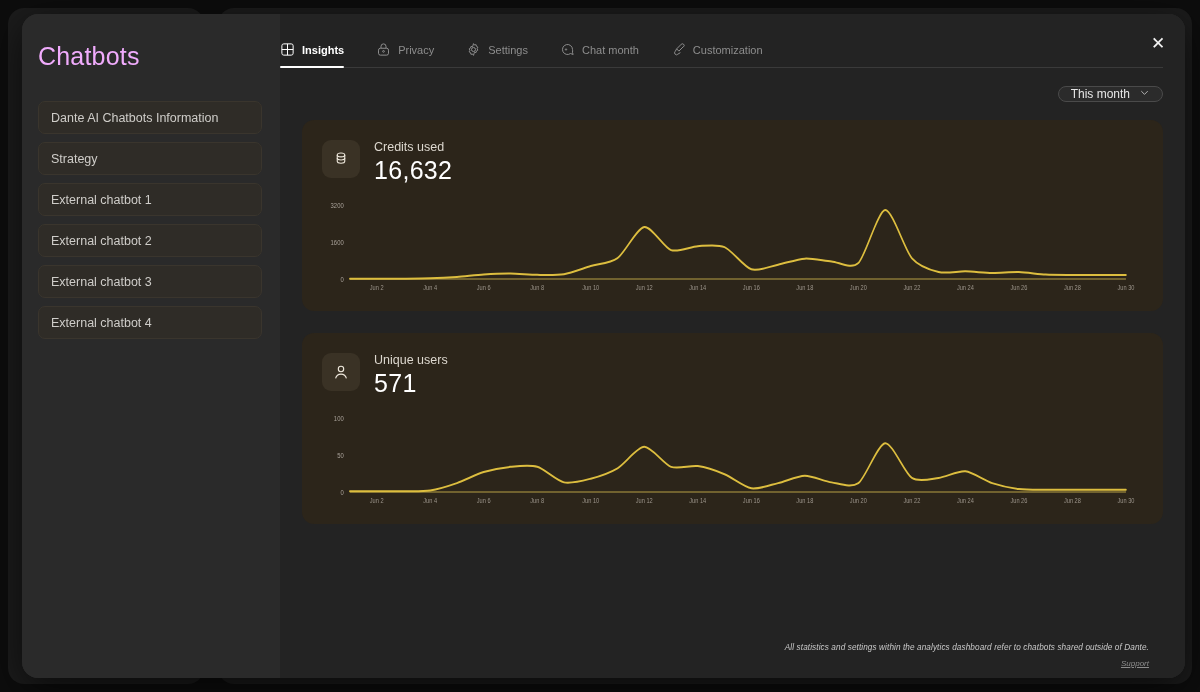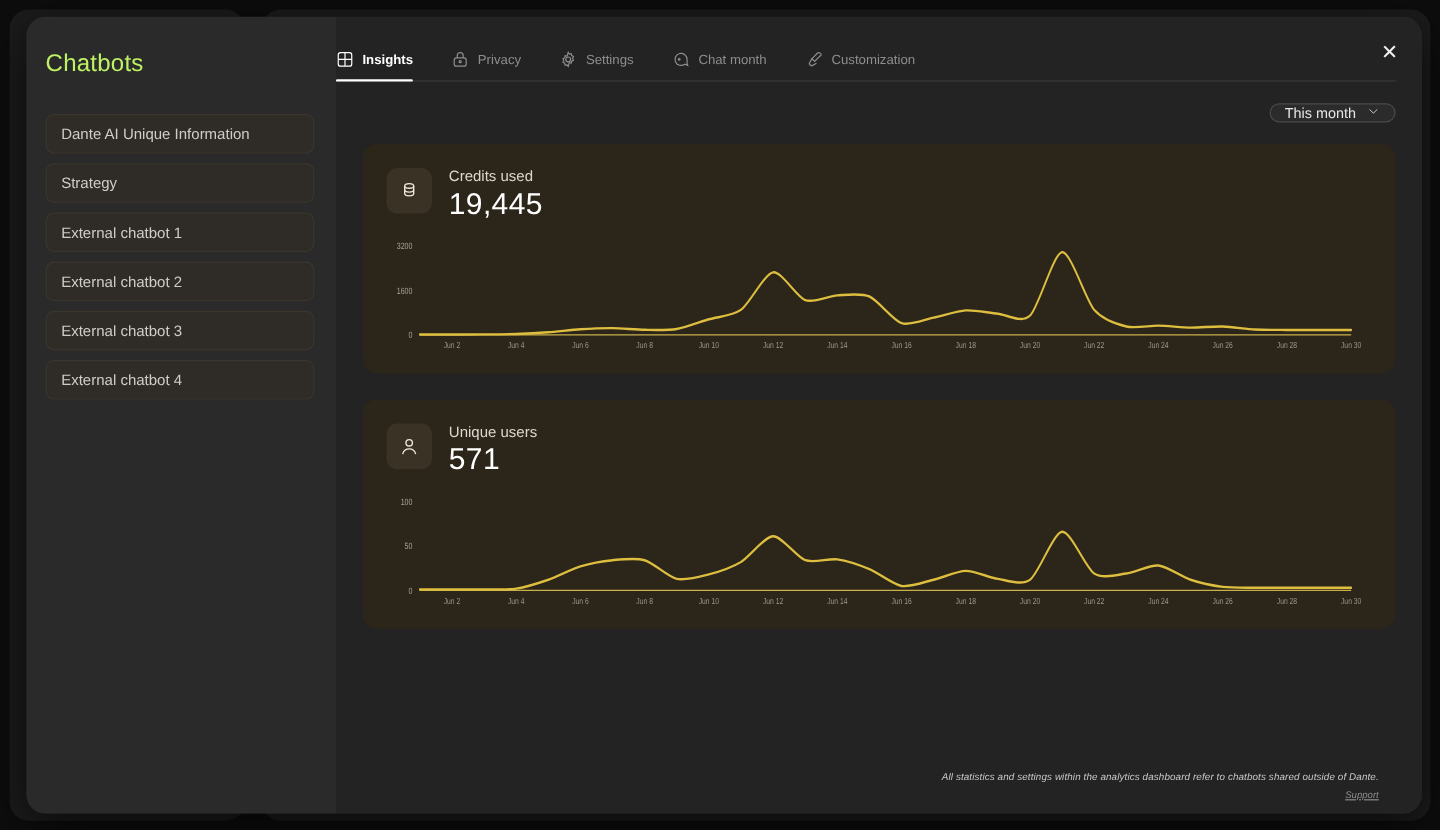--- a/index.html
+++ b/index.html
@@ -63,22 +63,22 @@
   }
 
   
   #sidebar {
     width: 258px;
     flex: 0 0 258px;
     background: #2a2a2a;
     padding: 28px 18px 0 16px;
   }
   #sidebar-title {
-    font-size: 20px;
-    color: #bef264;
+    font-size: 25px;
+    color: #f0abfc;
     font-weight: 400;
     letter-spacing: .2px;
     margin: 0 0 30px 0;
     padding-left: 0px;
   }
   .chatbot-list { display: flex; flex-direction: column; gap: 8px; }
   .chatbot-item {
     height: 33px;
     display: flex;
     align-items: center;
@@ -236,21 +236,21 @@
   <div class="bg-panel bg-panel-right"></div>
 
   <div id="modal">
 
     <button id="close-btn">✕</button>
 
     <aside id="sidebar">
       <h1 id="sidebar-title">Chatbots</h1>
       <div class="chatbot-list" id="chatbot-list">
           <div class="chatbot-item">
-            <span>Dante AI Unique Information</span>
+            <span>Dante AI Chatbots Information</span>
           </div>
           <div class="chatbot-item">
             <span>Strategy</span>
           </div>
           <div class="chatbot-item">
             <span>External chatbot 1</span>
           </div>
           <div class="chatbot-item">
             <span>External chatbot 2</span>
           </div>
@@ -331,21 +331,21 @@
             <div class="card-head">
               <div class="card-icon">
                 <svg viewBox="0 0 24 24">
                   <ellipse cx="12" cy="6.6" rx="5" ry="2.6"></ellipse>
                   <path d="M7 6.6v4.2c0 1.45 2.24 2.6 5 2.6s5-1.15 5-2.6V6.6"></path>
                   <path d="M7 10.8v4.2c0 1.45 2.24 2.6 5 2.6s5-1.15 5-2.6v-4.2"></path>
                 </svg>
               </div>
               <div>
                 <div class="card-label">Credits used</div>
-                <div class="card-value">19,445</div>
+                <div class="card-value">16,632</div>
               </div>
             </div>
             <div class="chart-wrap">
               <svg viewBox="0 0 1060 104" preserveAspectRatio="none">
                 <text class="axis-text-y" x="28" y="86.8" text-anchor="end">0</text>
                 <text class="axis-text-y" x="28" y="49.8" text-anchor="end">1600</text>
                 <text class="axis-text-y" x="28" y="12.8" text-anchor="end">3200</text>
                 <line class="axis-line" x1="36" y1="84" x2="1038" y2="84"></line>
                 <text class="axis-text" x="70.55172413793103" y="95" text-anchor="middle">Jun 2</text>
                 <text class="axis-text" x="139.6551724137931" y="95" text-anchor="middle">Jun 4</text>

